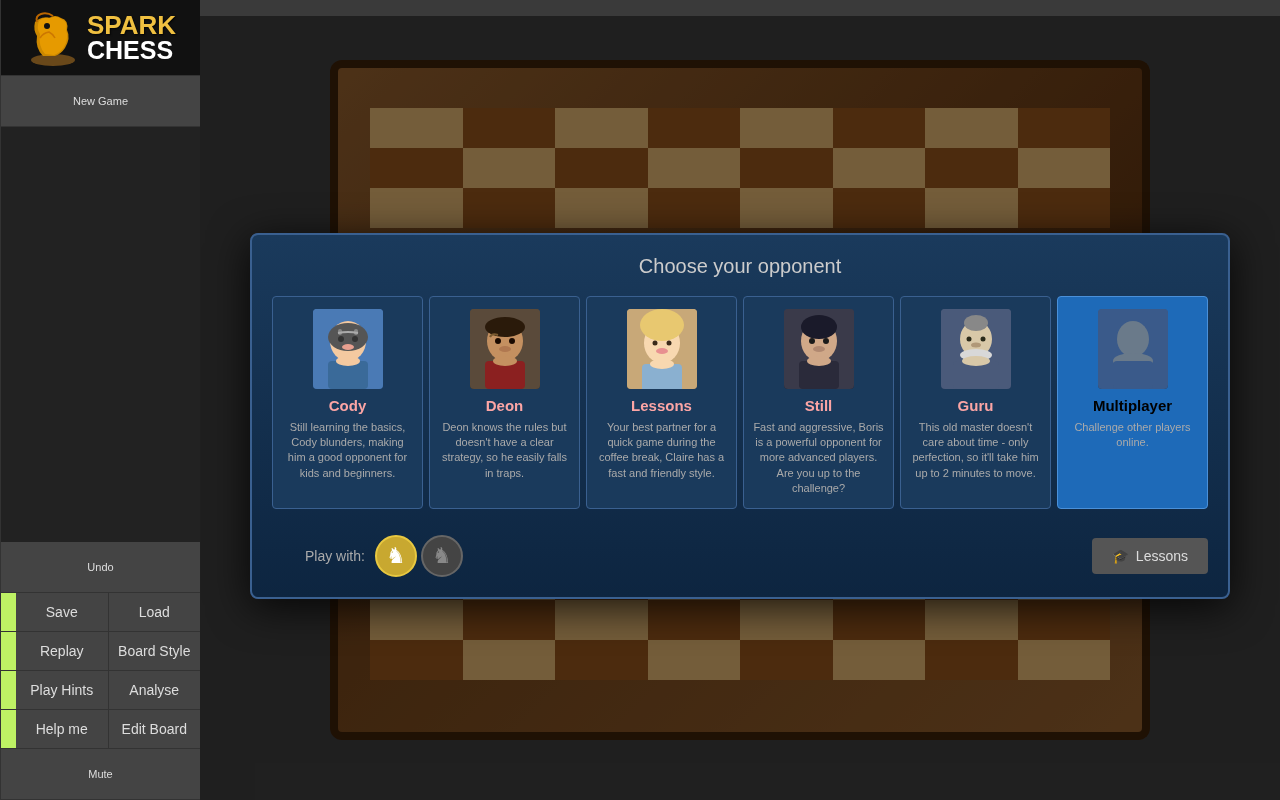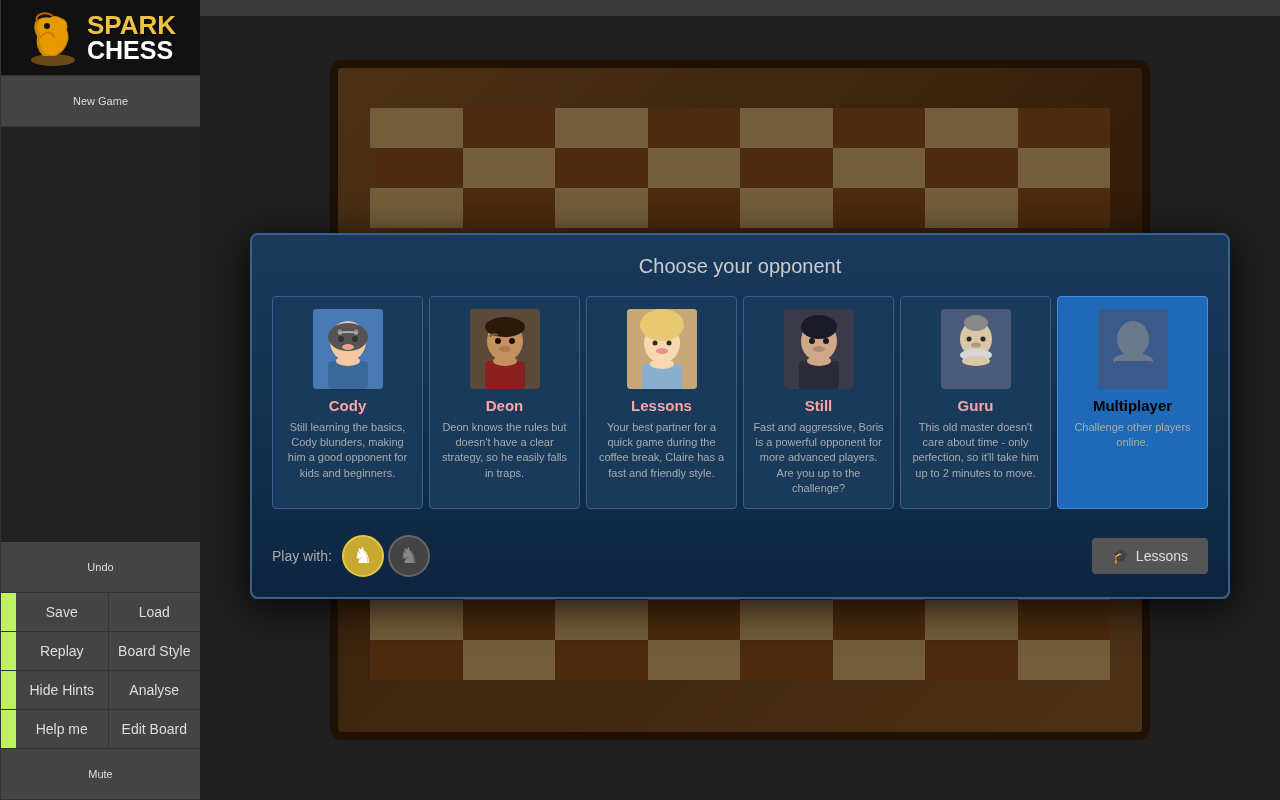--- a/index.html
+++ b/index.html
@@ -102,20 +102,21 @@
       font-size: 11px;
       color: #aaa;
       line-height: 1.4;
     }
 
     .dialog-footer {
       display: flex;
       align-items: center;
       margin-top: 16px;
       padding-top: 10px;
+      margin-left: 33px;
     }
 
     .play-with-label {
       color: #aaa;
       font-size: 14px;
       margin-right: 10px;
     }
 
     .piece-selector {
       display: flex;
@@ -324,21 +325,21 @@
     <button class="sidebar-btn-half">Save</button>
     <button class="sidebar-btn-half">Load</button>
   </div>
 
   <div class="sidebar-btn-row">
     <button class="sidebar-btn-half">Replay</button>
     <button class="sidebar-btn-half">Board Style</button>
   </div>
 
   <div class="sidebar-btn-row">
-    <button class="sidebar-btn-half">Hide Hints</button>
+    <button class="sidebar-btn-half">Play Hints</button>
     <button class="sidebar-btn-half">Analyse</button>
   </div>
 
   <div class="sidebar-btn-row">
     <button class="sidebar-btn-half">Help me</button>
     <button class="sidebar-btn-half">Edit Board</button>
   </div>
 
   <button class="sidebar-btn">Mute</button>
 </div>

